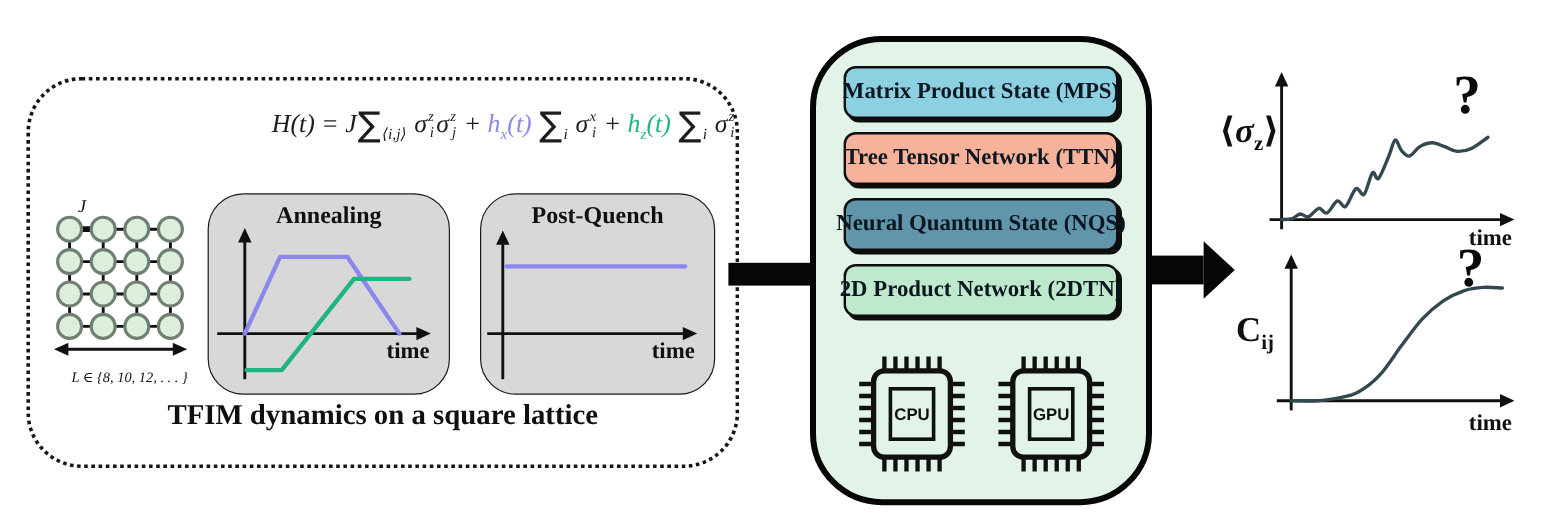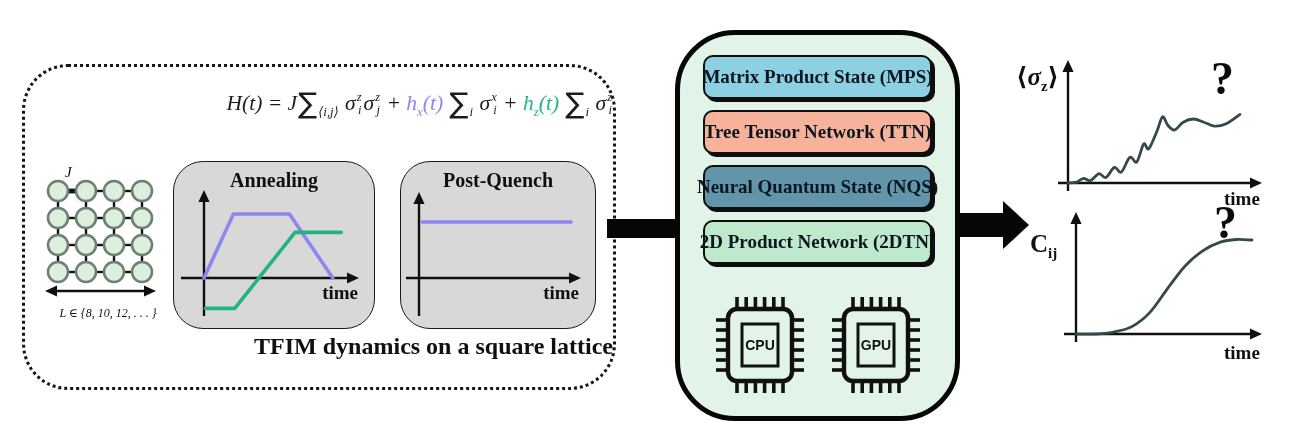--- a/index.html
+++ b/index.html
@@ -38,21 +38,21 @@
   }
   .mini-plot.annealing  { left:148px; width:202px; }
   .mini-plot.postquench { left:375px; width:196px; }
   .plot-title { position:absolute; top:7px; width:100%; text-align:center;
                 font-size:20px; font-weight:bold; }
   .mini-plot svg { position:absolute; left:0; top:0; overflow:visible; }
   .time-label { position:absolute; font-size:19px; font-weight:bold; }
   .mini-plot .time-label { right:16px; top:120px; }
 
   .caption {
-    position:absolute; top:266px; left:0; width:100%; text-align:right;
+    position:absolute; top:266px; left:0; width:100%; text-align:center;
     font-size:24px; font-weight:bold;
   }
 
   
   .arrow-bar { position:absolute; left:607px; top:219px; width:72px; height:19px;
                background:#060606; z-index:3; }
   .arrow-right { position:absolute; left:956px; top:201px; z-index:3; }
   .arrow-right .shaft { position:absolute; left:0; top:12px; width:47px; height:24px; background:#060606; }
   .arrow-right .head  { position:absolute; left:47px; top:0; width:0; height:0;
                         border-top:24px solid transparent; border-bottom:24px solid transparent;
@@ -70,21 +70,21 @@
   }
   .method-box span { font-size:19px; font-weight:bold; color:#0b1720; white-space:nowrap; }
   .chips-row { position:absolute; left:0; top:258px; width:100%;
                display:flex; justify-content:center; gap:16px; }
 
   
   .out-plot { position:absolute; width:280px; height:175px; }
   #out-sigma { left:1008px; top:48px; }
   #out-cij   { left:1008px; top:200px; }
   .out-plot svg { position:absolute; left:0; top:0; overflow:visible; }
-  .ylabel { position:absolute; font-size:25px; font-weight:bold; white-space:nowrap; }
+  .ylabel { position:absolute; font-size:29px; font-weight:bold; white-space:nowrap;margin-top:29px; }
   #out-sigma .ylabel { left:8px;  top:14px; }
   #out-cij   .ylabel { left:22px; top:30px; }
   .ylabel .msub { font-style:normal; font-weight:bold; vertical-align:-0.4em; }
   .ylabel .mti  { font-style:italic; }
   .qmark { position:absolute; font-size:46px; font-weight:bold; line-height:1; color:#0a0a0a; }
   #out-sigma .qmark { left:203px; top:8px; }
   #out-cij   .qmark { left:206px; top:0px; }
   #out-sigma .time-label { left:216px; top:140px; }
   #out-cij   .time-label { left:216px; top:142px; }
 </style>

